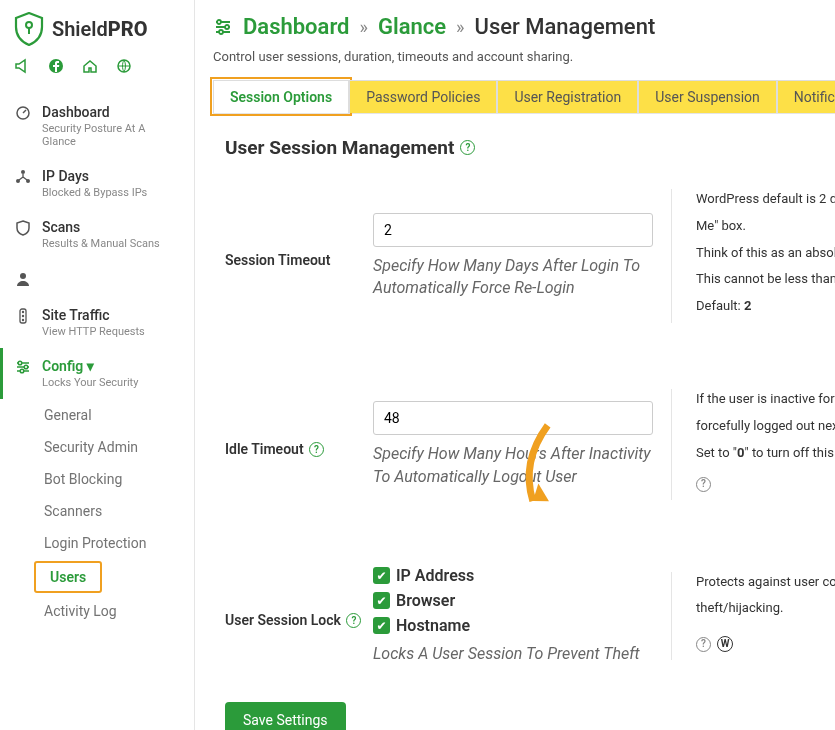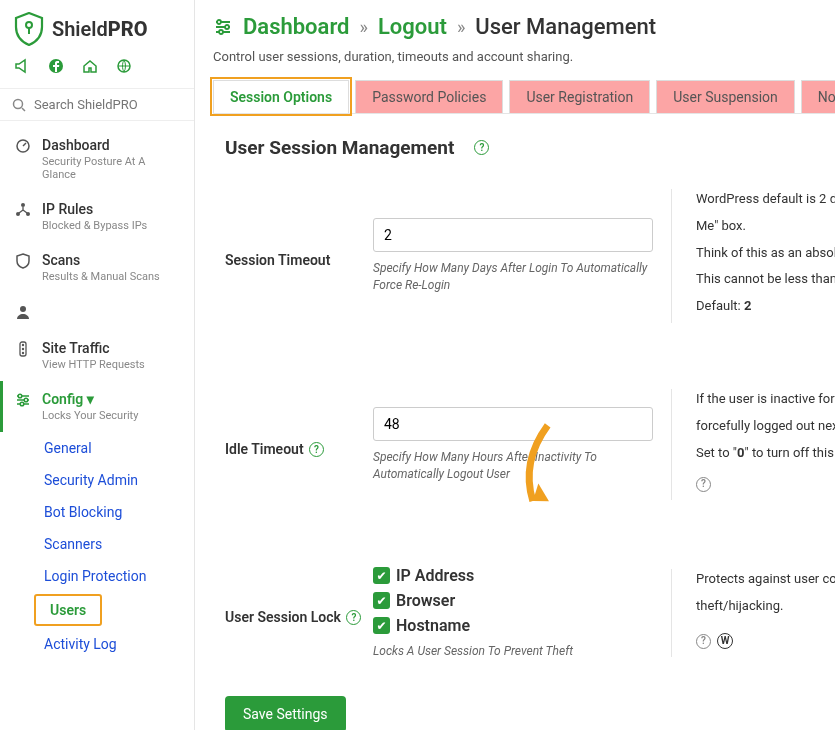--- a/index.html
+++ b/index.html
@@ -15,42 +15,42 @@
 .nav{flex:1;overflow:auto;padding-top:6px}
 .nav-item{display:flex;align-items:flex-start;gap:10px;padding:10px 14px;cursor:pointer}
 .nav-item .ico{width:18px;display:flex;justify-content:center;color:#555;flex-shrink:0;margin-top:1px}
 .nav-item .txt{display:flex;flex-direction:column}
 .nav-item .lbl{font-size:14px;color:#333;font-weight:500}
 .nav-item .sub{font-size:11px;color:#888;margin-top:2px}
 .nav-item.active{border-left:3px solid #2b9b3a;padding-left:11px}
 .nav-item.active .lbl{color:#2b9b3a;font-weight:600}
 .nav-item.active .ico{color:#2b9b3a}
 .subnav{padding-left:34px}
-.subnav-item{padding:8px 10px;font-size:14px;color:#1d4ed8;cursor:pointer}
+.subnav-item{padding:8px 10px;font-size:14px;color:#737373;cursor:pointer}
 .subnav-item.hl{border:2px solid #f0a020;border-radius:3px;color:#2b9b3a;font-weight:600;display:inline-block;padding:6px 14px;margin:2px 0}
 .main{flex:1;padding:14px 0 0 18px;overflow:hidden}
 .crumb{display:flex;align-items:center;gap:10px;font-size:22px;color:#333}
 .crumb .lnk{color:#2b9b3a;font-weight:600}
 .crumb .sep{color:#888;font-size:18px}
 .crumb .cur{font-weight:500}
 .crumb .ico{color:#2b9b3a}
 .desc{font-size:13px;color:#555;margin:10px 0 16px}
-.tabs{display:flex;gap:6px;border-bottom:1px solid #e5e5e5}
-.tab{padding:8px 16px;background:#fca5a5;border:1px solid #ddd;border-bottom:none;font-size:14px;color:#555;cursor:pointer;white-space:nowrap}
+.tabs{display:flex;gap:0;border-bottom:1px solid #e5e5e5}
+.tab{padding:8px 16px;background:#fde047;border:1px solid #ddd;border-bottom:none;font-size:14px;color:#555;cursor:pointer;white-space:nowrap}
 .tab.active{background:#fff;color:#2b9b3a;font-weight:600;outline:2px solid #f0a020;outline-offset:1px}
 .content{padding:22px 0 0 12px}
-.sect-title{font-size:19px;color:#333;margin-bottom:30px;display:flex;align-items:center;gap:20px}
+.sect-title{font-size:19px;color:#333;margin-bottom:30px;display:flex;align-items:center;gap:6px}
 .help{display:inline-flex;width:15px;height:15px;border:1.5px solid #2b9b3a;border-radius:50%;color:#2b9b3a;font-size:10px;align-items:center;justify-content:center;font-weight:600}
 .help.grey{border-color:#888;color:#888}
 .row{display:flex;align-items:center;margin-bottom:10px}
 .row .lab{width:148px;font-weight:600;font-size:14px;padding-top:8px;flex-shrink:0}
 .row .lab .help{margin-left:2px;vertical-align:1px}
 .row .mid{width:280px;flex-shrink:0}
 .row .mid input[type=text]{width:100%;padding:8px 10px;border:1px solid #ccc;border-radius:3px;font-size:14px}
-.row .hint{font-size:12px;font-style:italic;color:#666;margin-top:8px;line-height:1.4}
+.row .hint{font-size:16px;font-style:italic;color:#666;margin-top:8px;line-height:1.4}
 .row .right{padding-left:24px;font-size:13px;color:#333;line-height:1.6;border-left:1px solid #e5e5e5;margin-left:18px}
 .row .right p{margin-bottom:6px;white-space:nowrap}
 .spacer{height:56px}
 .chk-row{display:flex;align-items:center;gap:6px;margin-bottom:6px}
 .chk{width:17px;height:17px;background:#2b9b3a;border-radius:3px;display:inline-flex;align-items:center;justify-content:center;color:#fff;font-size:12px;flex-shrink:0}
 .chk-row .cl{font-weight:600;font-size:16px}
 .save{margin-top:26px;background:#2b9b3a;color:#fff;border:none;padding:10px 18px;border-radius:4px;font-size:14px;cursor:pointer}
 .wp-ico{display:inline-flex;width:16px;height:16px;border:1.5px solid #333;border-radius:50%;align-items:center;justify-content:center;font-size:10px;font-weight:700;margin-left:6px}
 .arrow{position:absolute;left:320px;top:425px;transform:rotate(30deg);pointer-events:none}
 .mainwrap{position:relative}
@@ -88,29 +88,20 @@
             <path d="M2 8l6-5 6 5v6H9v-4H7v4H2z" fill="none" stroke="currentColor" stroke-width="1.5"></path>
           </svg>
         </span>
       <span>
           <svg width="16" height="16" viewBox="0 0 16 16">
             <circle cx="8" cy="8" r="6" fill="none" stroke="currentColor" stroke-width="1.5"></circle>
             <path d="M2 8h12M8 2c2 3 2 9 0 12M8 2c-2 3-2 9 0 12" fill="none" stroke="currentColor" stroke-width="1"></path>
           </svg>
         </span>
     </div>
-    <div class="search">
-      <span>
-          <svg width="14" height="14" viewBox="0 0 14 14">
-            <circle cx="6" cy="6" r="4.5" fill="none" stroke="#888" stroke-width="1.5"></circle>
-            <path d="M10 10l3 3" stroke="#888" stroke-width="1.5"></path>
-          </svg>
-        </span>
-      <input type="text" placeholder="Search ShieldPRO" style="">
-    </div>
     <nav class="nav" id="nav">
         <div class="nav-item">
           <span class="ico">
             <svg width="16" height="16" viewBox="0 0 16 16">
               <circle cx="8" cy="8" r="6" fill="none" stroke="currentColor" stroke-width="1.5"></circle>
               <path d="M8 8l3-3" stroke="currentColor" stroke-width="1.5"></path>
             </svg>
           </span>
           <span class="txt">
             <span class="lbl">Dashboard</span>
@@ -120,21 +111,21 @@
         <div class="nav-item">
           <span class="ico">
             <svg width="16" height="16" viewBox="0 0 16 16">
               <circle cx="8" cy="3" r="2" fill="currentColor"></circle>
               <circle cx="3" cy="12" r="2" fill="currentColor"></circle>
               <circle cx="13" cy="12" r="2" fill="currentColor"></circle>
               <path d="M8 5v3M8 8l-4 3M8 8l4 3" stroke="currentColor" stroke-width="1.3"></path>
             </svg>
           </span>
           <span class="txt">
-            <span class="lbl">IP Rules</span>
+            <span class="lbl">IP Days</span>
             <span class="sub">Blocked &amp; Bypass IPs</span>
           </span>
         </div>
         <div class="nav-item">
           <span class="ico">
             <svg width="16" height="16" viewBox="0 0 16 16">
               <path d="M8 1l6 2v5c0 4-3 6-6 7-3-1-6-3-6-7V3z" fill="none" stroke="currentColor" stroke-width="1.5"></path>
             </svg>
           </span>
           <span class="txt">
@@ -187,21 +178,21 @@
       <span class="ico">
           <svg width="20" height="20" viewBox="0 0 20 20">
             <path d="M3 5h14M3 10h14M3 15h14" stroke="currentColor" stroke-width="1.8"></path>
             <circle cx="6" cy="5" r="2" fill="#fff" stroke="currentColor" stroke-width="1.8"></circle>
             <circle cx="14" cy="10" r="2" fill="#fff" stroke="currentColor" stroke-width="1.8"></circle>
             <circle cx="8" cy="15" r="2" fill="#fff" stroke="currentColor" stroke-width="1.8"></circle>
           </svg>
         </span>
       <a class="lnk">Dashboard</a>
       <span class="sep">»</span>
-      <a class="lnk">Logout</a>
+      <a class="lnk">Glance</a>
       <span class="sep">»</span>
       <span class="cur">User Management</span>
     </div>
     <p class="desc">Control user sessions, duration, timeouts and account sharing.</p>
 
     <div class="tabs" id="tabs">
         <div class="tab active">Session Options</div>
         <div class="tab">Password Policies</div>
         <div class="tab">User Registration</div>
         <div class="tab">User Suspension</div>

